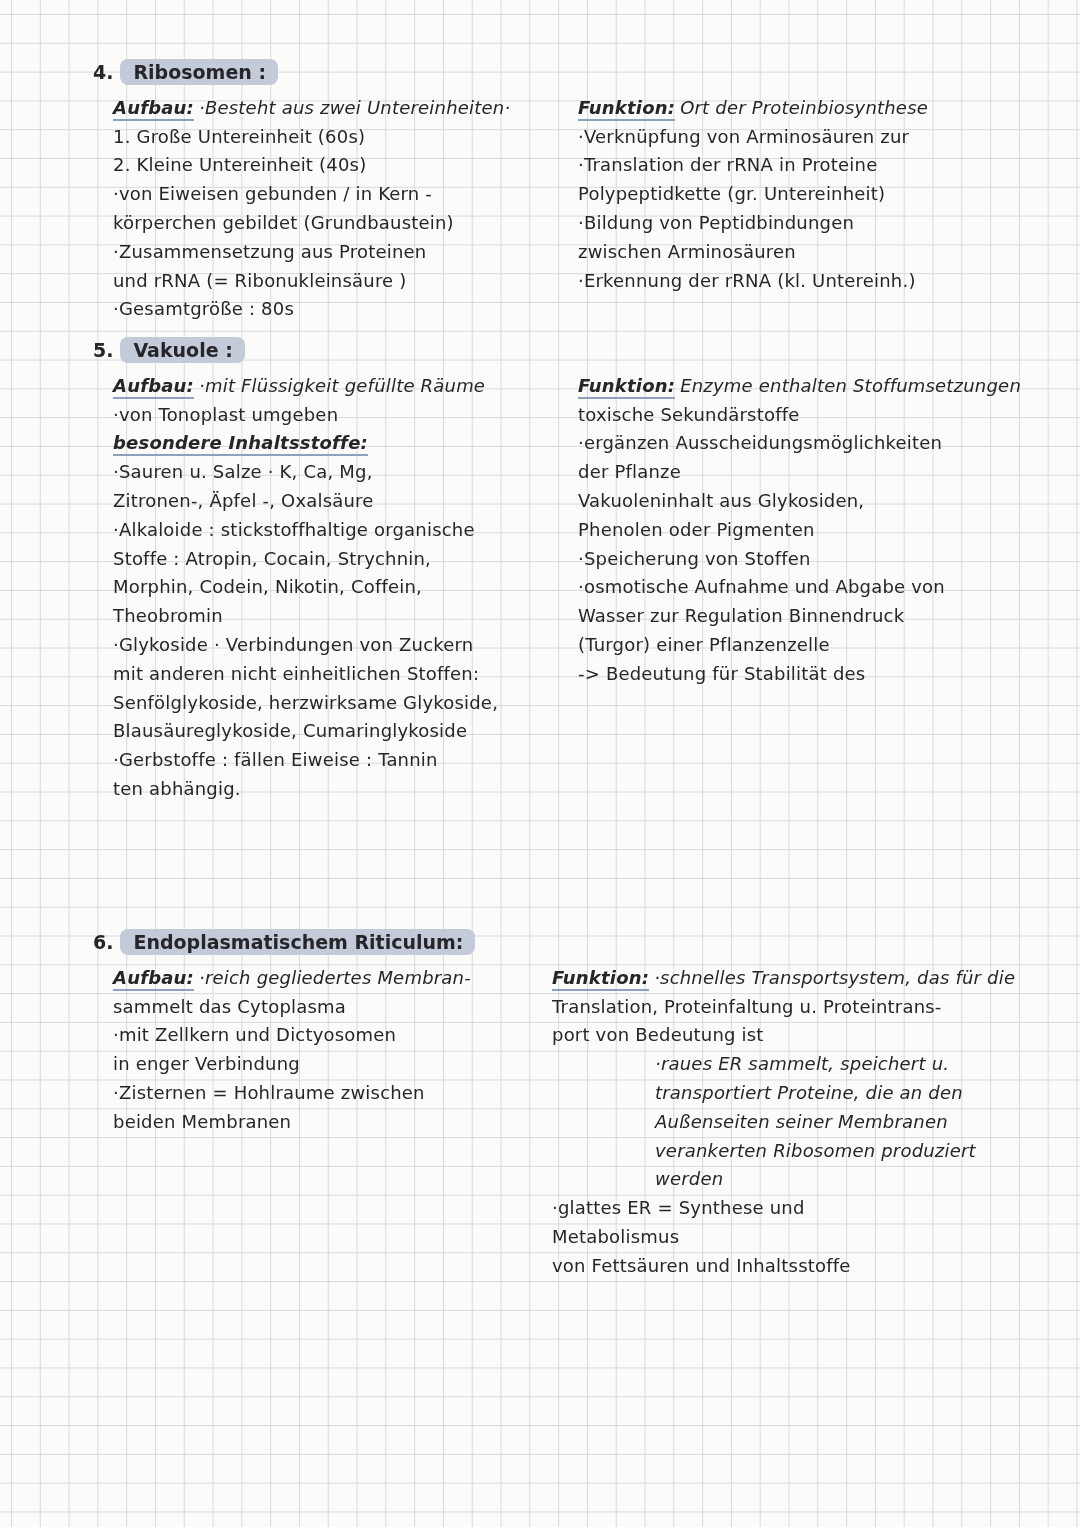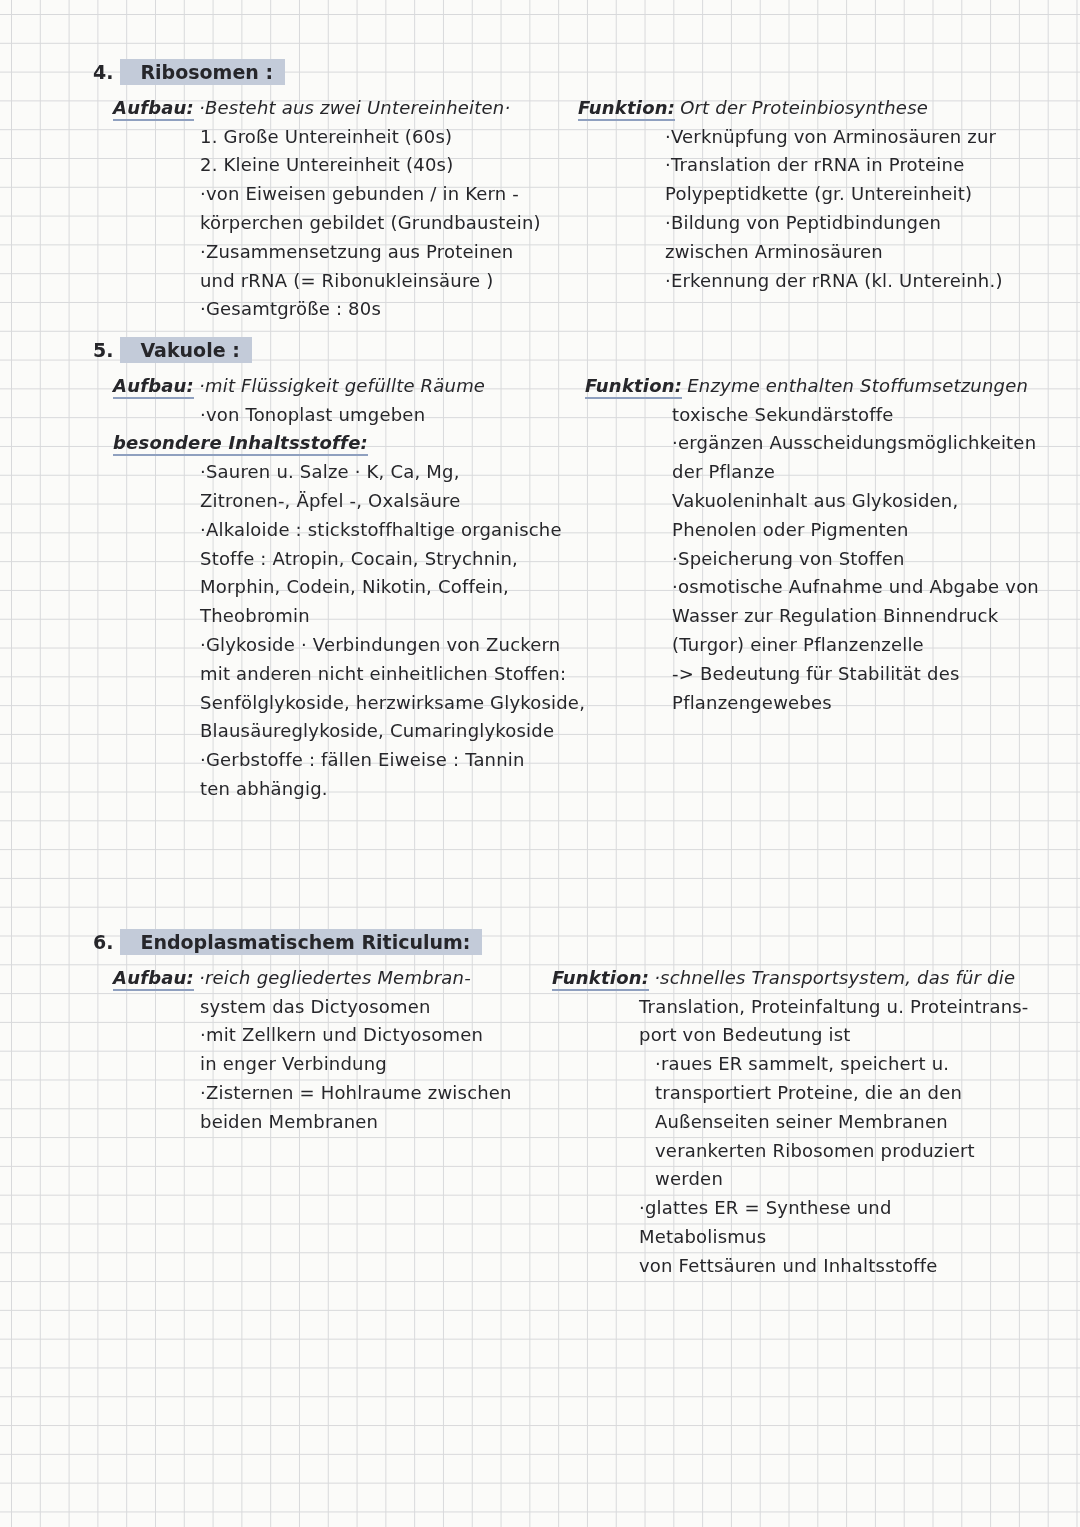--- a/index.html
+++ b/index.html
@@ -34,39 +34,39 @@
     margin-left: 93px;
     margin-bottom: 7px;
     font-size: 19px;
     font-weight: bold;
     line-height: 28.8px;
     white-space: nowrap;
   }
   .sec-num { margin-right: 7px; }
   .hl {
     background: var(--highlight);
-    border-radius: 0;
-    padding: 2px 12px 2px 20px;
+    border-radius: 8px;
+    padding: 2px 12px 2px 13px;
   }
   .cols {
     display: flex;
     margin-left: 113px;
   }
   .col { flex: 1; }
   .col.left { flex: 0 0 465px; }
   .section.sec-6 .col.left { flex: 0 0 439px; }
   .line {
     font-size: 18px;
     line-height: 28.8px;
     white-space: nowrap;
     letter-spacing: 0.2px;
   }
   .line.ind0 { margin-left: 0; font-style: italic; }
-  .line.ind1 { margin-left: 87px; }
-  .line.ind2 { margin-left: 103px; }
+  .line.ind1 { }
+  .line.ind2 { margin-left: 103px; font-style: italic; }
   .ul-label {
     font-weight: bold;
     border-bottom: 2px solid var(--underline);
     padding-bottom: 1px;
     margin-right: 5px;
   }
 </style>
 </head>
 <body>
 
@@ -124,33 +124,32 @@
         <div class="line ind1">toxische Sekundärstoffe</div>
         <div class="line ind1">·ergänzen Ausscheidungsmöglichkeiten</div>
         <div class="line ind1">der Pflanze</div>
         <div class="line ind1">Vakuoleninhalt aus Glykosiden,</div>
         <div class="line ind1">Phenolen oder Pigmenten</div>
         <div class="line ind1">·Speicherung von Stoffen</div>
         <div class="line ind1">·osmotische Aufnahme und Abgabe von</div>
         <div class="line ind1">Wasser zur Regulation Binnendruck</div>
         <div class="line ind1">(Turgor) einer Pflanzenzelle</div>
         <div class="line ind1">-&gt; Bedeutung für Stabilität des</div>
-        <div class="line ind1">Pflanzengewebes</div>
       </div>
   </div>
 </div>
 
 <div class="section sec-6" style="top: 928px;">
   <div class="sec-title">
     <span class="sec-num">6.</span><span class="hl">Endoplasmatischem Riticulum:</span>
   </div>
   <div class="cols">
     <div class="col left">
         <div class="line ind0"><span class="ul-label">Aufbau:</span>·reich gegliedertes Membran-</div>
-        <div class="line ind1">system das Dictyosomen</div>
+        <div class="line ind1">sammelt das Cytoplasma</div>
         <div class="line ind1">·mit Zellkern und Dictyosomen</div>
         <div class="line ind1">in enger Verbindung</div>
         <div class="line ind1">·Zisternen = Hohlraume zwischen</div>
         <div class="line ind1">beiden Membranen</div>
       </div>
     <div class="col right">
         <div class="line ind0"><span class="ul-label">Funktion:</span>·schnelles Transportsystem, das für die</div>
         <div class="line ind1">Translation, Proteinfaltung u. Proteintrans-</div>
         <div class="line ind1">port von Bedeutung ist</div>
         <div class="line ind2">·raues ER sammelt, speichert u.</div>

